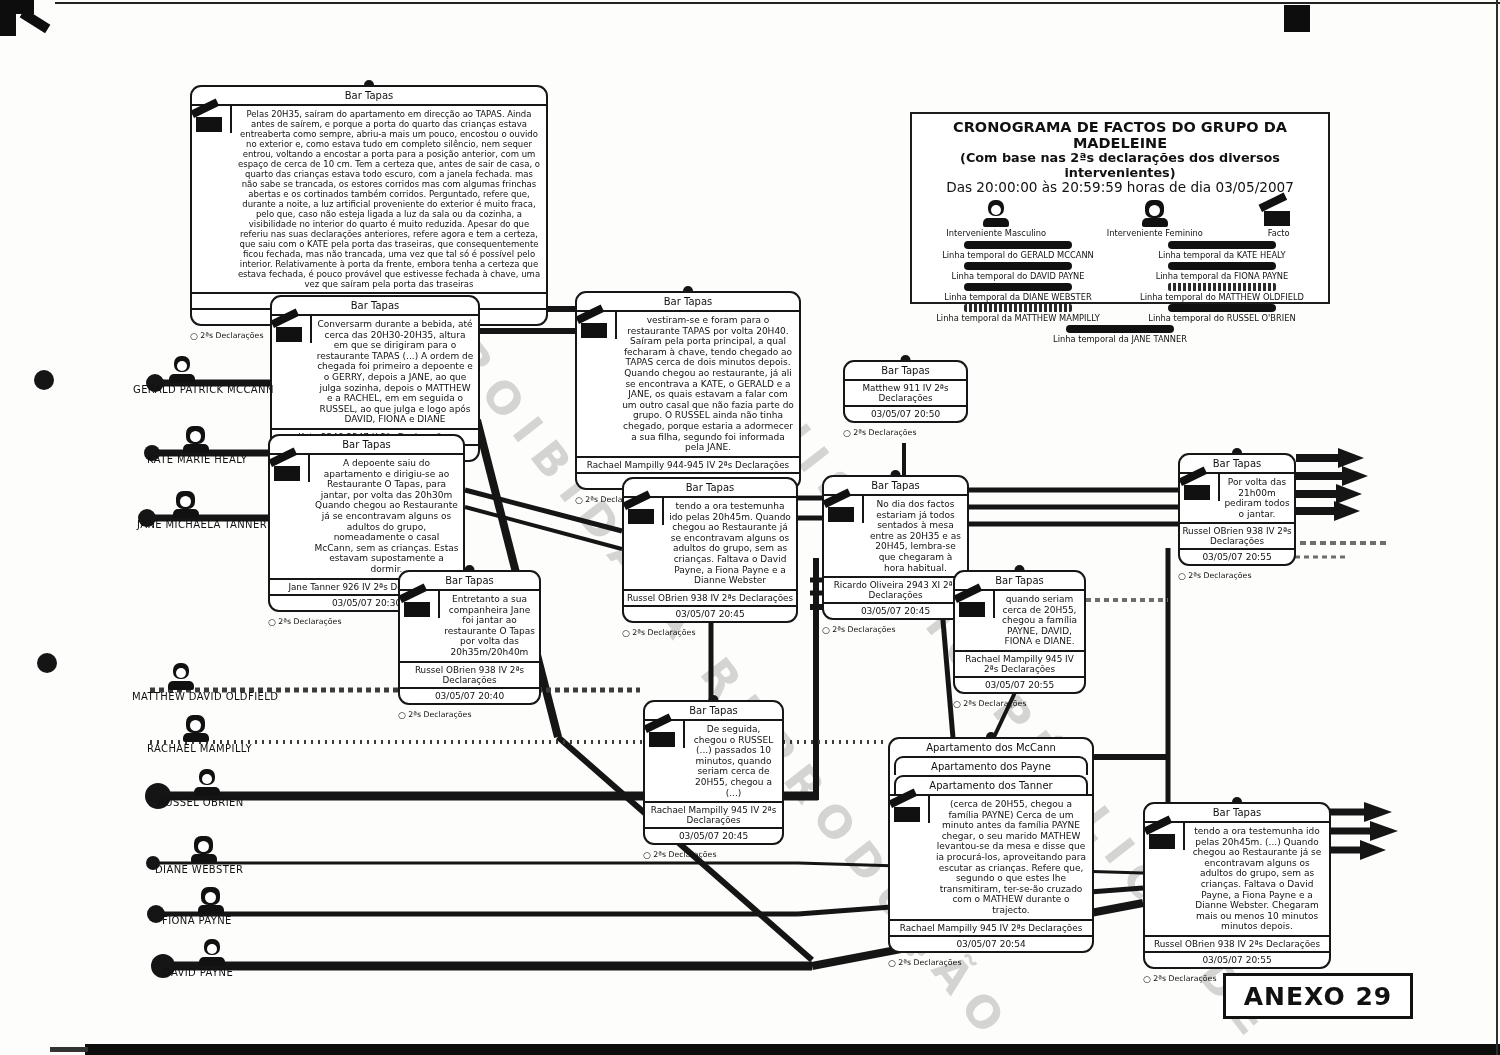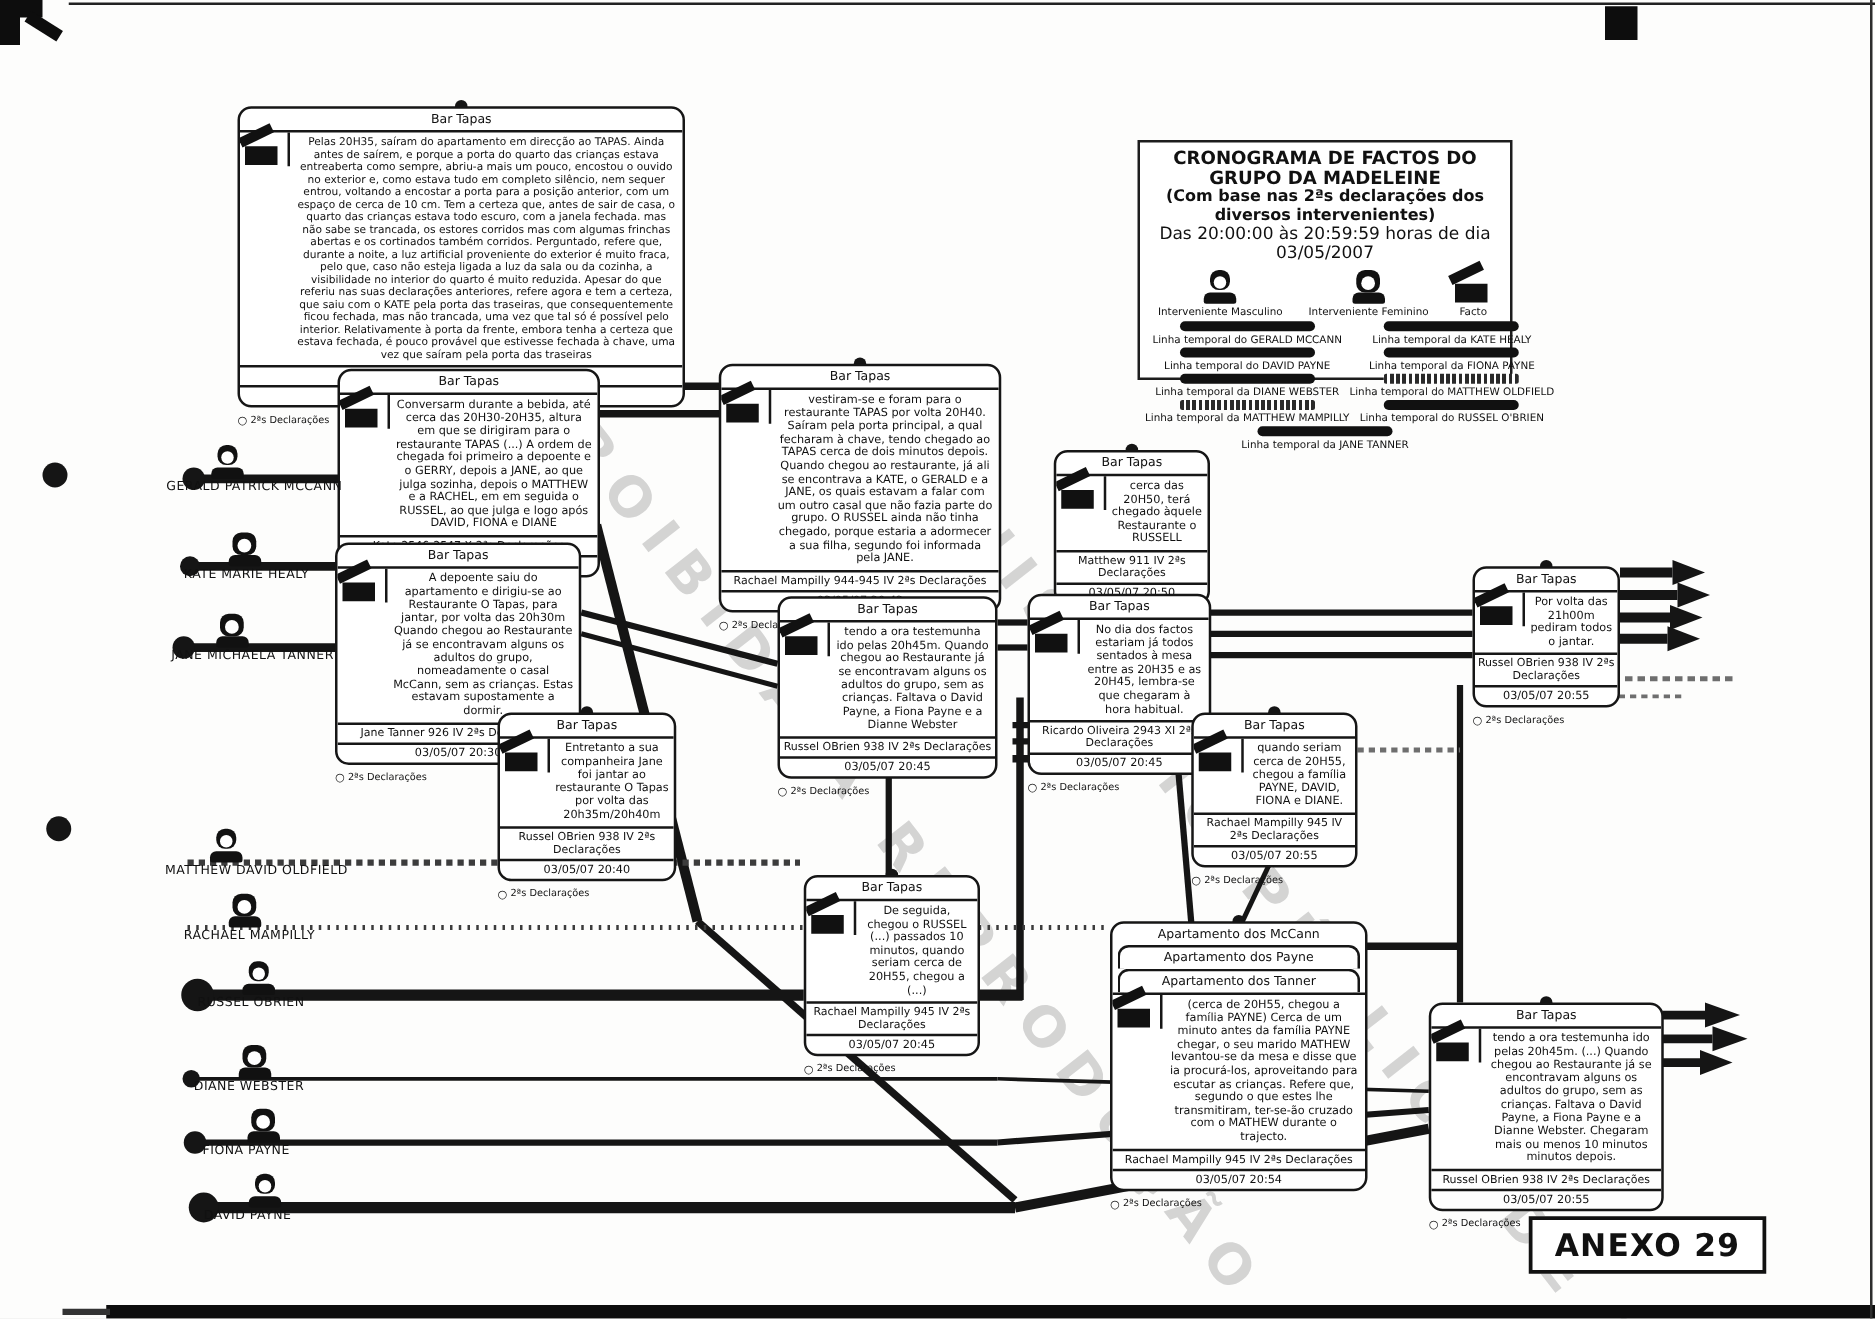--- a/index.html
+++ b/index.html
@@ -34,21 +34,21 @@
   .person{position:absolute;z-index:3;width:190px}
   .person .bustwrap{position:absolute;left:36px;top:0}
   .person .plabel{position:absolute;top:28px;left:0;font-size:10px;white-space:nowrap;letter-spacing:.4px}
   .bust{width:26px;height:27px;display:inline-block;position:relative}
   .bust .hd{position:absolute;left:5px;top:0;width:16px;height:16px;background:#111;border-radius:7px}
   .bust .fc{position:absolute;left:8px;top:5px;width:10px;height:10px;background:#fff;border-radius:50%}
   .bust .sh{position:absolute;left:0;bottom:0;width:26px;height:9px;background:#111;border-radius:5px 5px 2px 2px}
   .bust.female .hd{left:3px;width:19px;height:18px}
   .bust.female .fc{left:7px;top:5px;width:11px;height:11px}
   
-  #legend{position:absolute;left:910px;top:112px;width:300px;height:192px;border:2px solid #1d1d1d;
+  #legend{position:absolute;left:910px;top:112px;width:420px;height:192px;border:2px solid #1d1d1d;
           background:#fff;z-index:3;display:flex;flex-direction:column;padding:5px 4px 3px;box-sizing:border-box}
   .lg-t1{font-weight:bold;font-size:14.5px;text-align:center;line-height:1.12}
   .lg-t2{font-weight:bold;font-size:12.8px;text-align:center;line-height:1.12}
   .lg-t3{font-weight:normal;font-size:13.6px;text-align:center;line-height:1.12}
   .lg-icons{display:flex;justify-content:space-around;margin-top:5px}
   .lg-ic{display:flex;flex-direction:column;align-items:center;font-size:8.3px;gap:1px}
   #tl-grid{display:grid;grid-template-columns:1fr 1fr;margin-top:3px;row-gap:2px}
   .tl-entry{display:flex;flex-direction:column;align-items:center}
   .tlbar{width:108px;height:8px;background:#111;border-radius:4px}
   .tlbar.speckled{background:repeating-linear-gradient(90deg,#2a2a2a 0 3px,#fff 3px 5px);border-radius:2px}
@@ -316,29 +316,20 @@
           <div class="etext">A depoente saiu do apartamento e dirigiu-se ao Restaurante O Tapas, para jantar, por volta das 20h30m Quando chegou ao Restaurante já se encontravam alguns os adultos do grupo, nomeadamente o casal McCann, sem as crianças. Estas estavam supostamente a dormir.</div>
         </div>
         <div class="eattr">Jane Tanner 926 IV 2ªs Declarações</div>
         <div class="edate">03/05/07 20:30</div>
       </div>
       <div class="enote"><span class="sym">○</span> 2ªs Declarações</div>
     </div>
     <div class="event" style="left: 843px; top: 360px; width: 125px;">
       <div class="ebox">
         <div class="etitle">Bar Tapas</div>
-        <div class="ebody">
-          <span class="eiconcell">
-            <span class="clap">
-              <i></i>
-              <b></b>
-            </span>
-          </span>
-          <div class="etext">cerca das 20H50, terá chegado àquele Restaurante o RUSSELL</div>
-        </div>
         <div class="eattr">Matthew 911 IV 2ªs Declarações</div>
         <div class="edate">03/05/07 20:50</div>
       </div>
       <div class="enote"><span class="sym">○</span> 2ªs Declarações</div>
     </div>
     <div class="event" style="left: 622px; top: 477px; width: 176px;">
       <div class="ebox">
         <div class="etitle">Bar Tapas</div>
         <div class="ebody">
           <span class="eiconcell">

